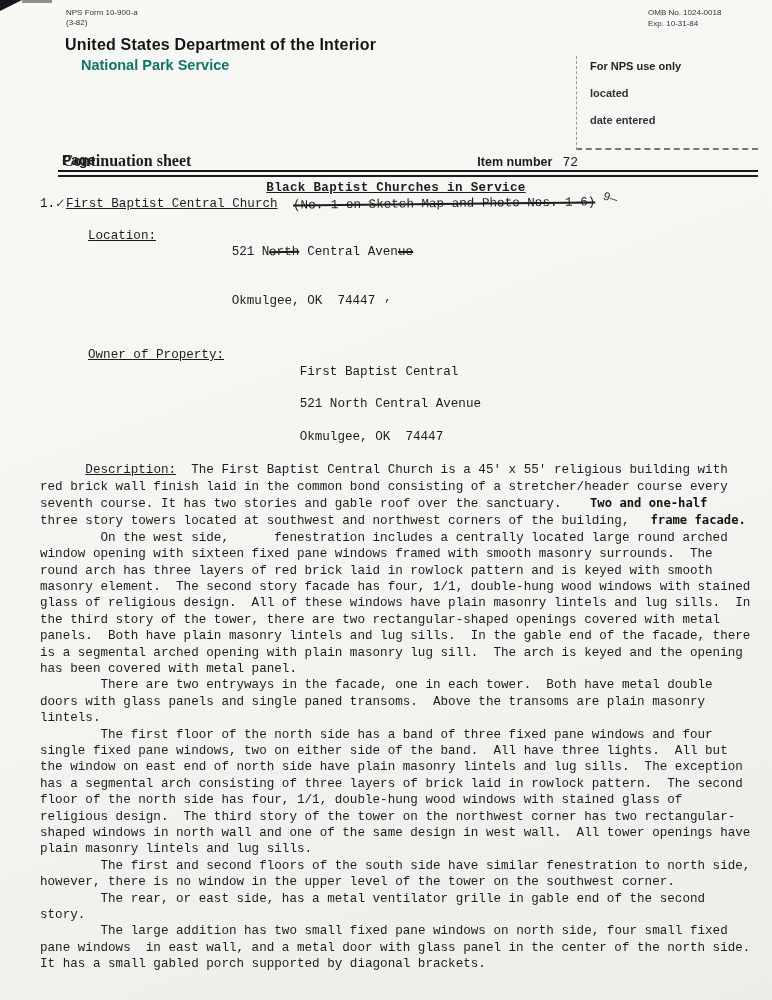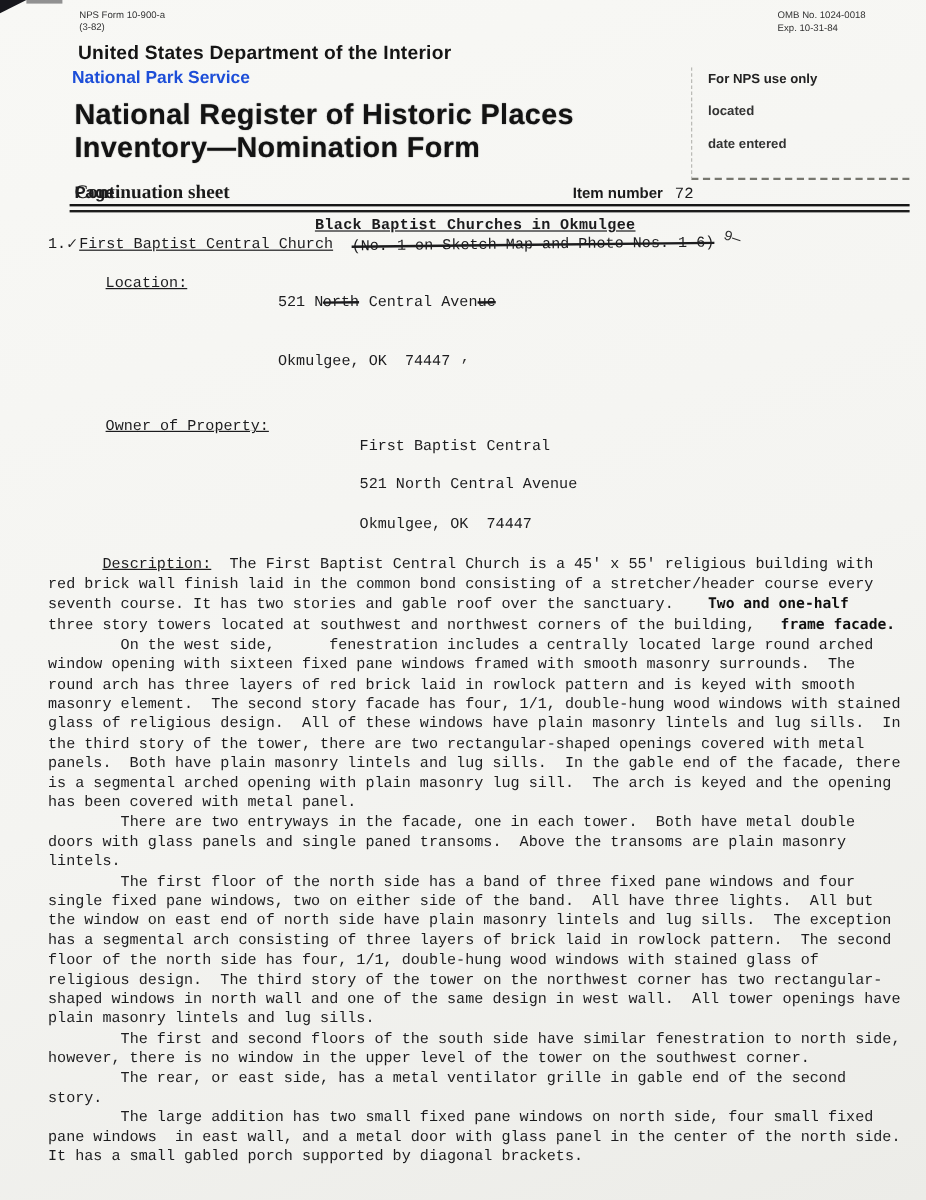--- a/index.html
+++ b/index.html
@@ -8,21 +8,21 @@
        background:linear-gradient(160deg,#f8f8f5 0%,#f4f4f1 55%,#ecece8 100%);
        font-family:"Liberation Sans",sans-serif;color:#1d1d1f;}
   .page{position:absolute;inset:0;}
   .corner-mark{position:absolute;top:0;left:0;width:0;height:0;
        border-top:11px solid #17171c;border-right:22px solid transparent;}
   .edge-smudge{position:absolute;top:0;left:22px;width:30px;height:3px;background:#2a2a2e;opacity:.5;}
   
   .form-no{position:absolute;left:66px;top:8px;font-size:8px;line-height:10px;color:#333;}
   .omb{position:absolute;left:648px;top:7px;font-size:8px;line-height:11px;color:#333;}
   .dept{position:absolute;left:65px;top:36px;font-size:16px;font-weight:700;color:#151515;letter-spacing:.2px;}
-  .svc{position:absolute;left:60px;top:57px;font-size:14.5px;font-weight:700;color:#1d4ed8;}
+  .svc{position:absolute;left:81px;top:57px;font-size:14.5px;font-weight:700;color:#0f766e;}
   .big-title{position:absolute;left:62px;top:82px;font-size:24px;line-height:28px;font-weight:700;
        color:#131313;letter-spacing:.3px;text-shadow:0 0 1px rgba(0,0,0,.55);}
   .nps-box{position:absolute;left:576px;top:56px;width:182px;height:94px;
        border-left:1px dashed #9a9a94;border-bottom:2px dashed #77776f;padding:4px 0 0 13px;box-sizing:border-box;}
   .nps-box .hdr{font-size:11px;font-weight:700;color:#222;}
   .nps-box .fld{font-size:11px;font-weight:700;color:#333;margin-top:15px;}
   .cont-row{position:absolute;left:62px;top:152px;width:680px;display:flex;align-items:baseline;}
   .cont-row .sheet{font-size:16px;font-weight:700;color:#1b1b1b;font-family:Liberation Serif, serif;}
   .cont-row .item{margin-left:286px;font-size:12.5px;font-weight:700;color:#1b1b1b;}
   .cont-row .itemval{margin-left:10px;font-family:"Liberation Mono",monospace;font-size:13px;}
@@ -63,43 +63,39 @@
     <div>(3-82)</div>
   </div>
   <div class="omb">
     <div>OMB No. 1024-0018</div>
     <div>Exp. 10-31-84</div>
   </div>
 
   <div class="dept">United States Department of the Interior</div>
   <div class="svc">National Park Service</div>
 
-  <div class="big-title">
-    <div>National Register of Historic Places</div>
-    <div>Inventory—Nomination Form</div>
-  </div>
 
   <div class="nps-box">
     <div class="hdr">For NPS use only</div>
     <div class="fld">located</div>
     <div class="fld">date entered</div>
   </div>
 
   <div class="cont-row">
     <span class="sheet">Continuation sheet</span>
     <span class="item">Item number</span>
     <span class="itemval">7</span>
     <span class="page">Page</span>
     <span class="pageval">2</span>
   </div>
   <div class="thick-rule"></div>
 
   <div class="body-col">
 
-    <p class="center-head"><span>Black Baptist Churches in Okmulgee</span></p>
+    <p class="center-head"><span>Black Baptist Churches in Service</span></p>
 
     <p class="item-line"><span>1.</span><span class="check">✓</span><span class="u">First Baptist Central Church</span><span>  </span><span class="strike">(No. 1 on Sketch Map and Photo Nos. 1-6)</span><span class="squiggle">9—</span></p>
 
     <div class="blockrow loc">
       <span class="lbl">Location:</span><span class="gap">  </span>
       <span>
         <span><span>521 N</span><span class="strike">orth</span><span> Central Aven</span><span class="strike">ue</span></span>
         <br>
         <span>Okmulgee, OK  74447</span><span class="tick">’</span>
       </span>

